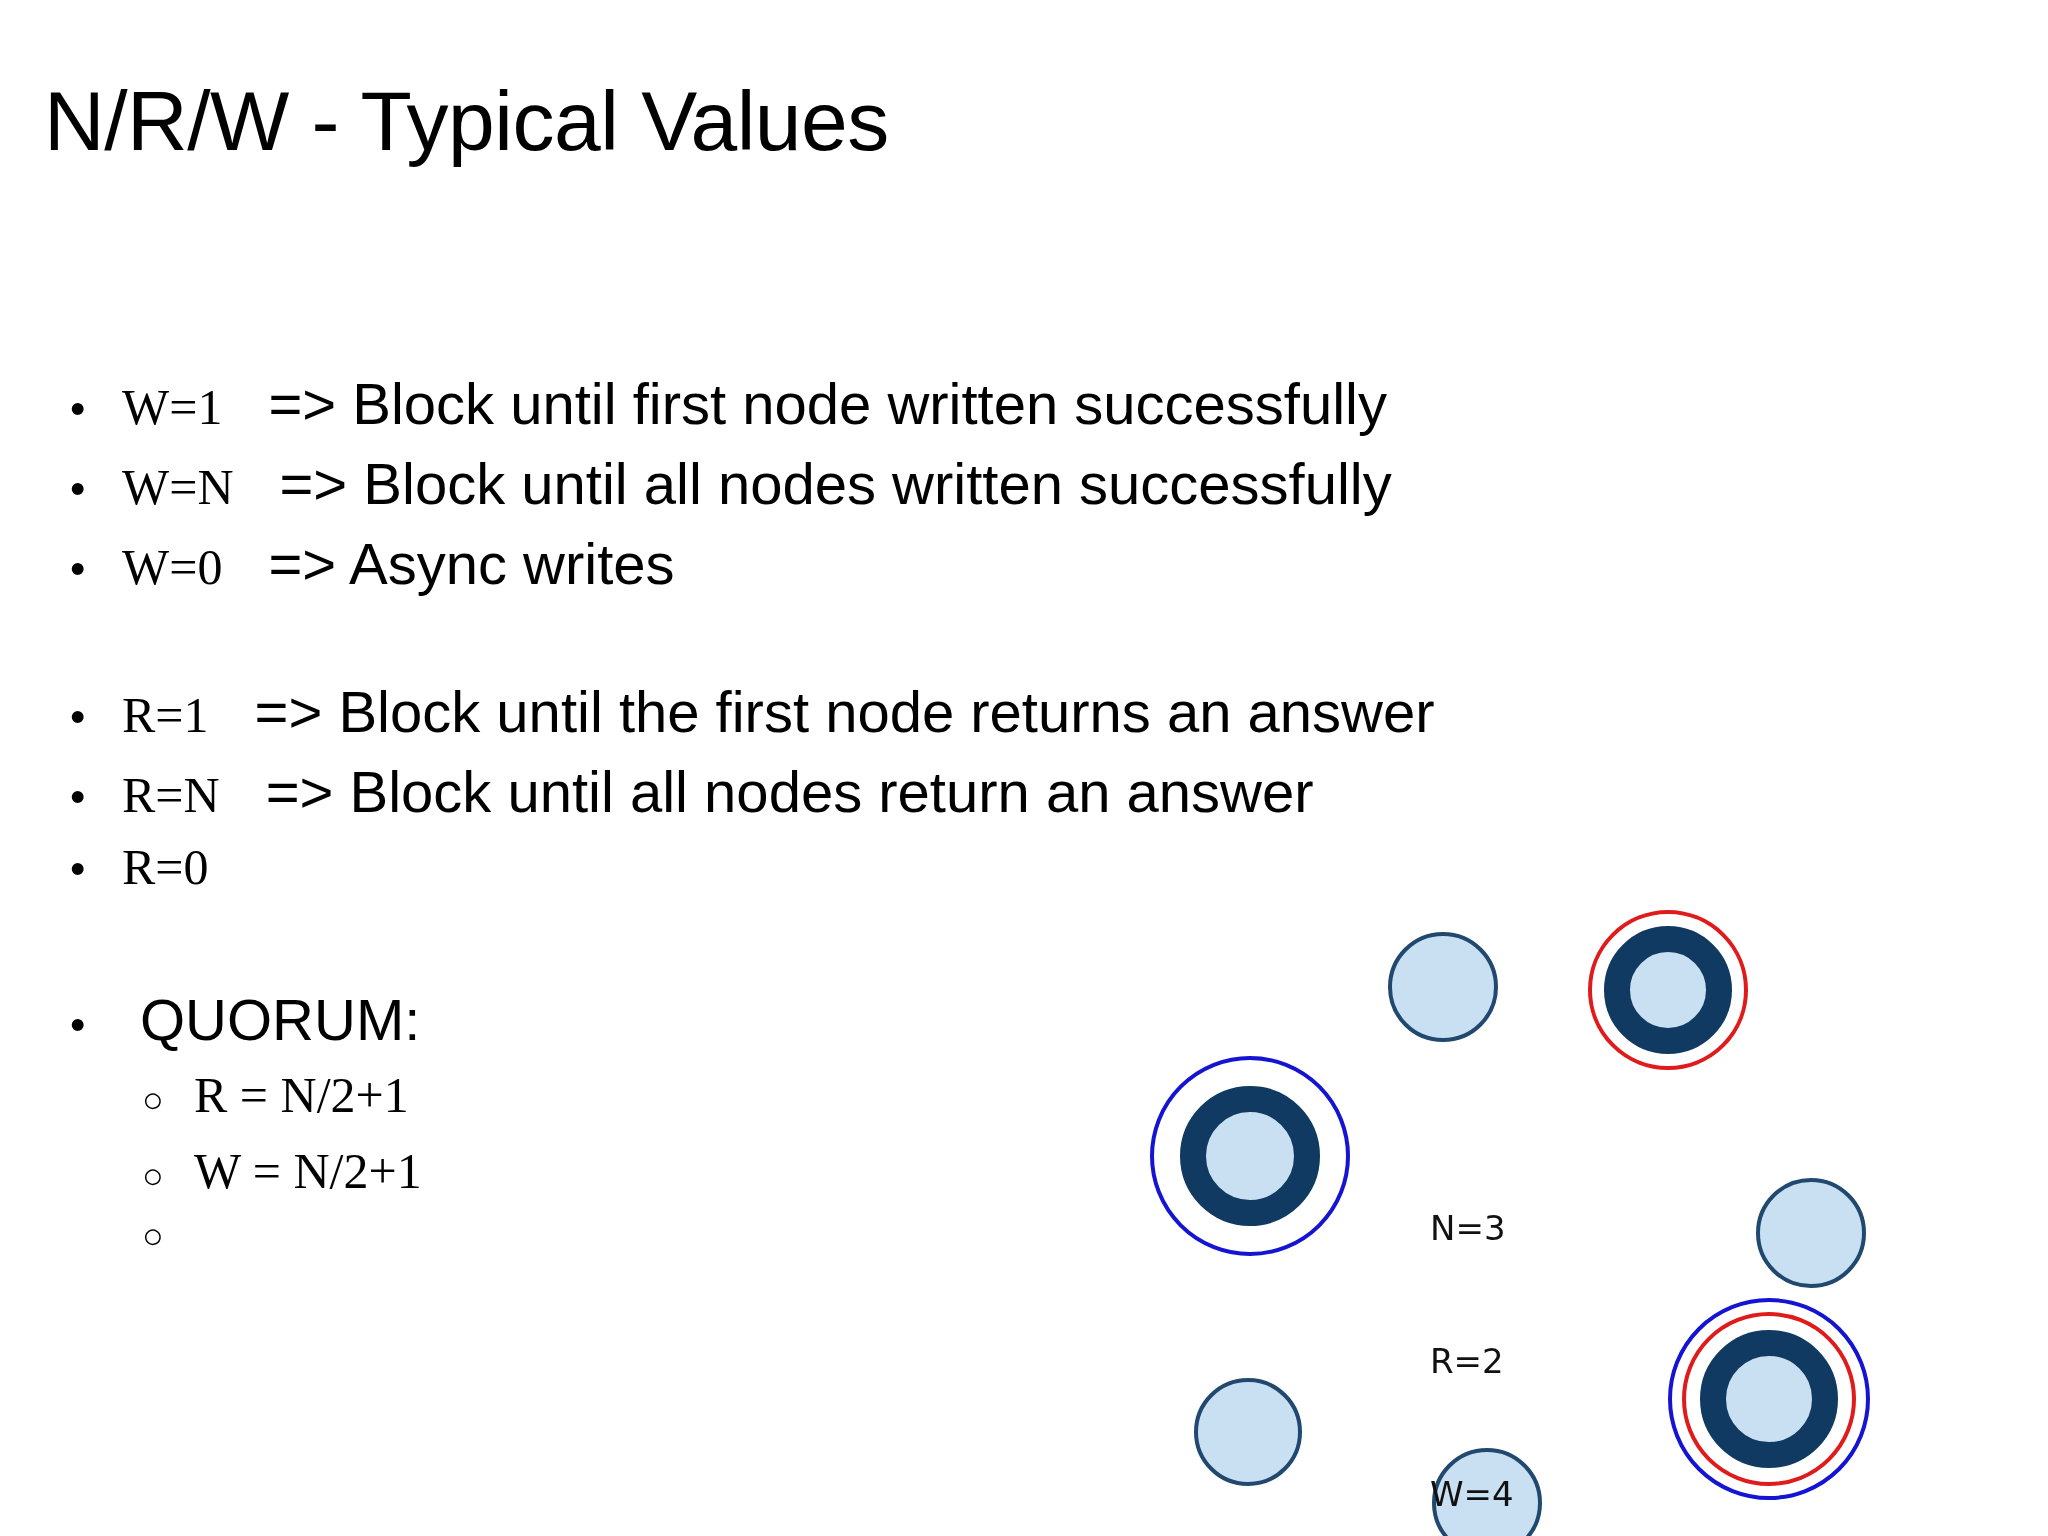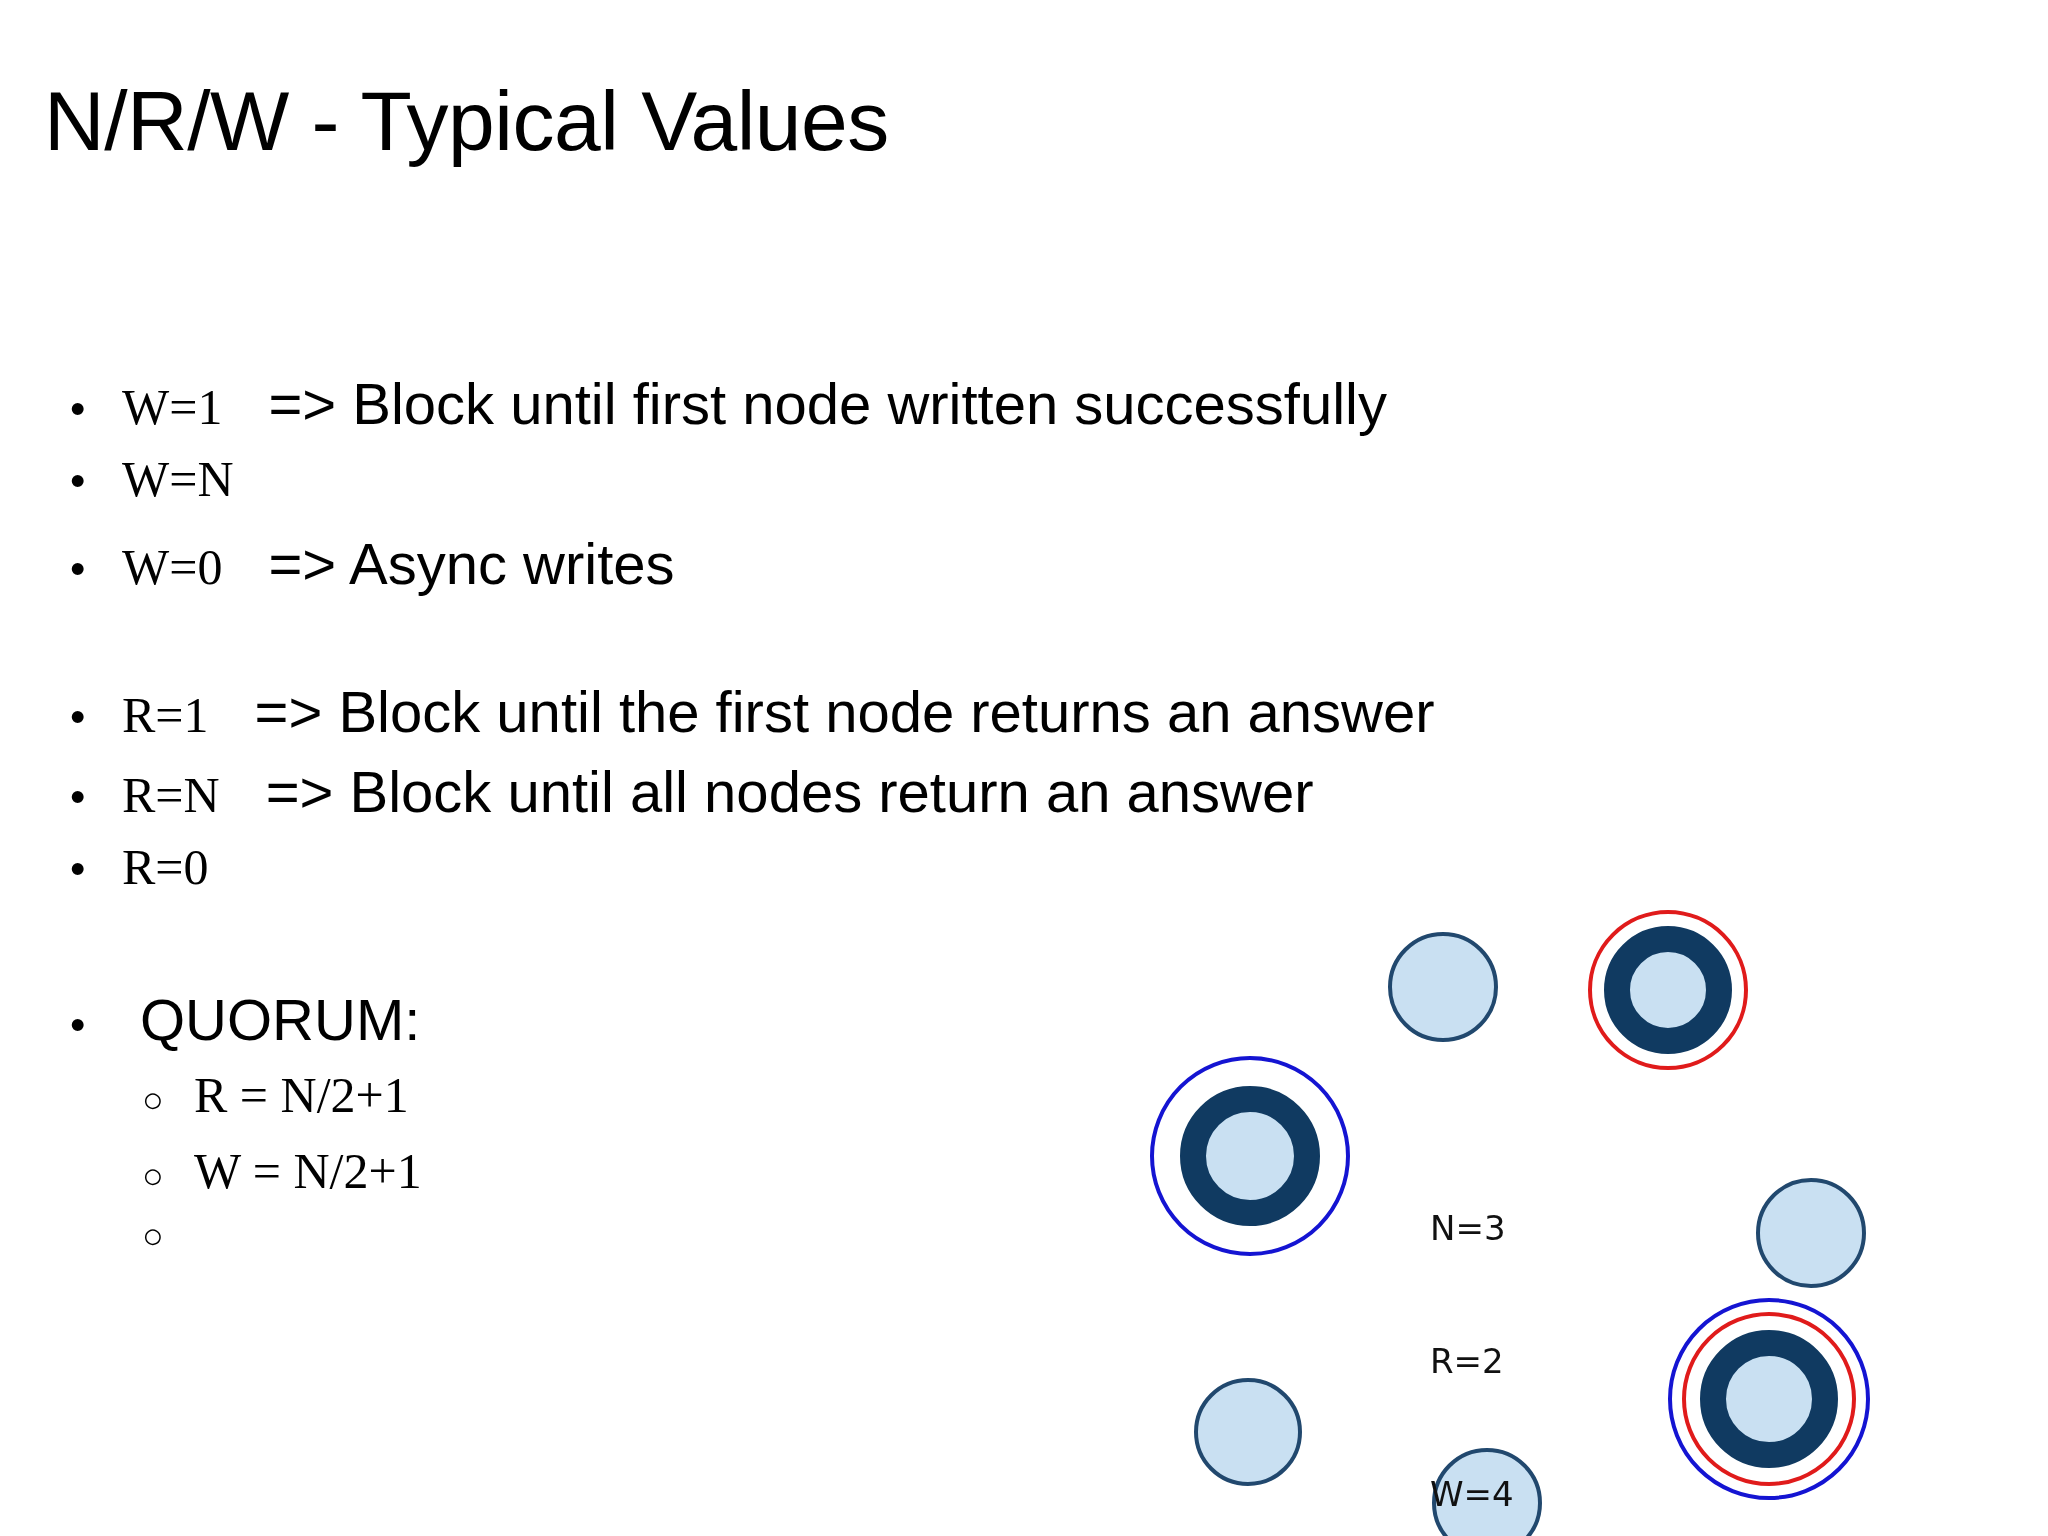--- a/index.html
+++ b/index.html
@@ -141,20 +141,21 @@
     <span class="marker-disc">•</span>
     <span class="mono-code">W=1</span>
     <span style="width:46px;flex:0 0 46px;"></span>
     <span class="prose">=&gt; Block until first node written successfully</span>
   </div>
 
   <div class="bullet-row">
     <span class="marker-disc">•</span>
     <span class="mono-code">W=N</span>
     <span style="width:46px;flex:0 0 46px;"></span>
+    <span class="prose">=&gt; Block until all nodes written successfully</span>
   </div>
 
   <div class="bullet-row">
     <span class="marker-disc">•</span>
     <span class="mono-code">W=0</span>
     <span style="width:46px;flex:0 0 46px;"></span>
     <span class="prose">=&gt; Async writes</span>
   </div>
 
   <div class="bullet-row spacer-top">

